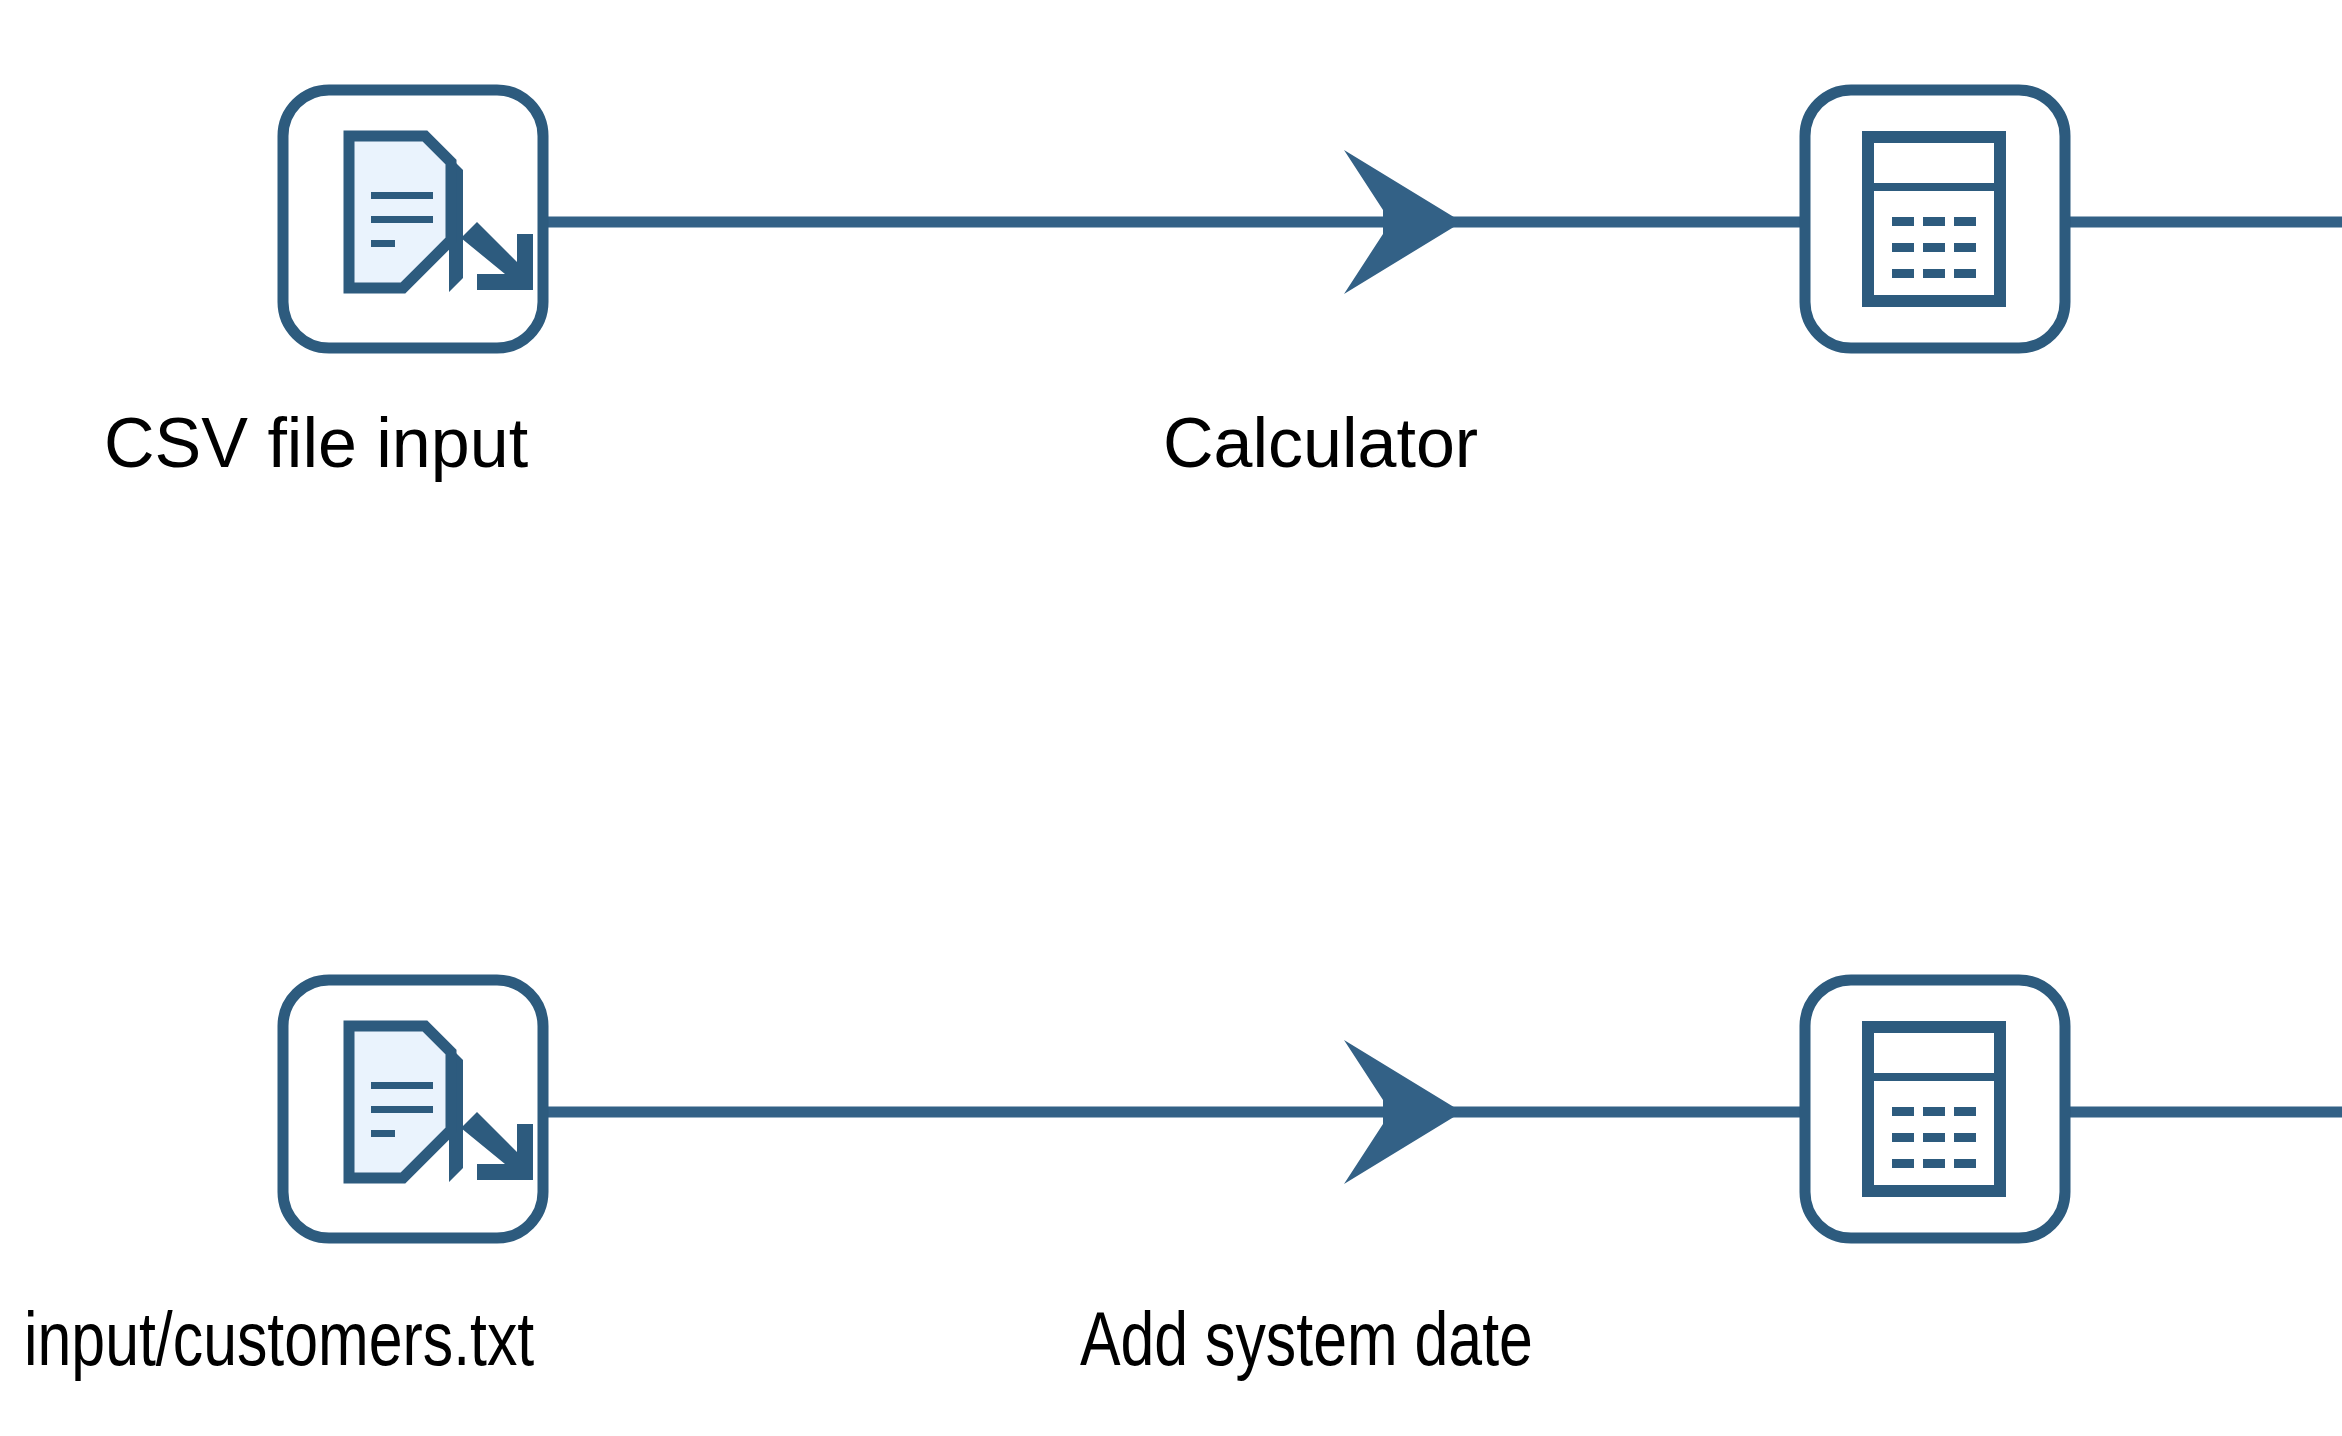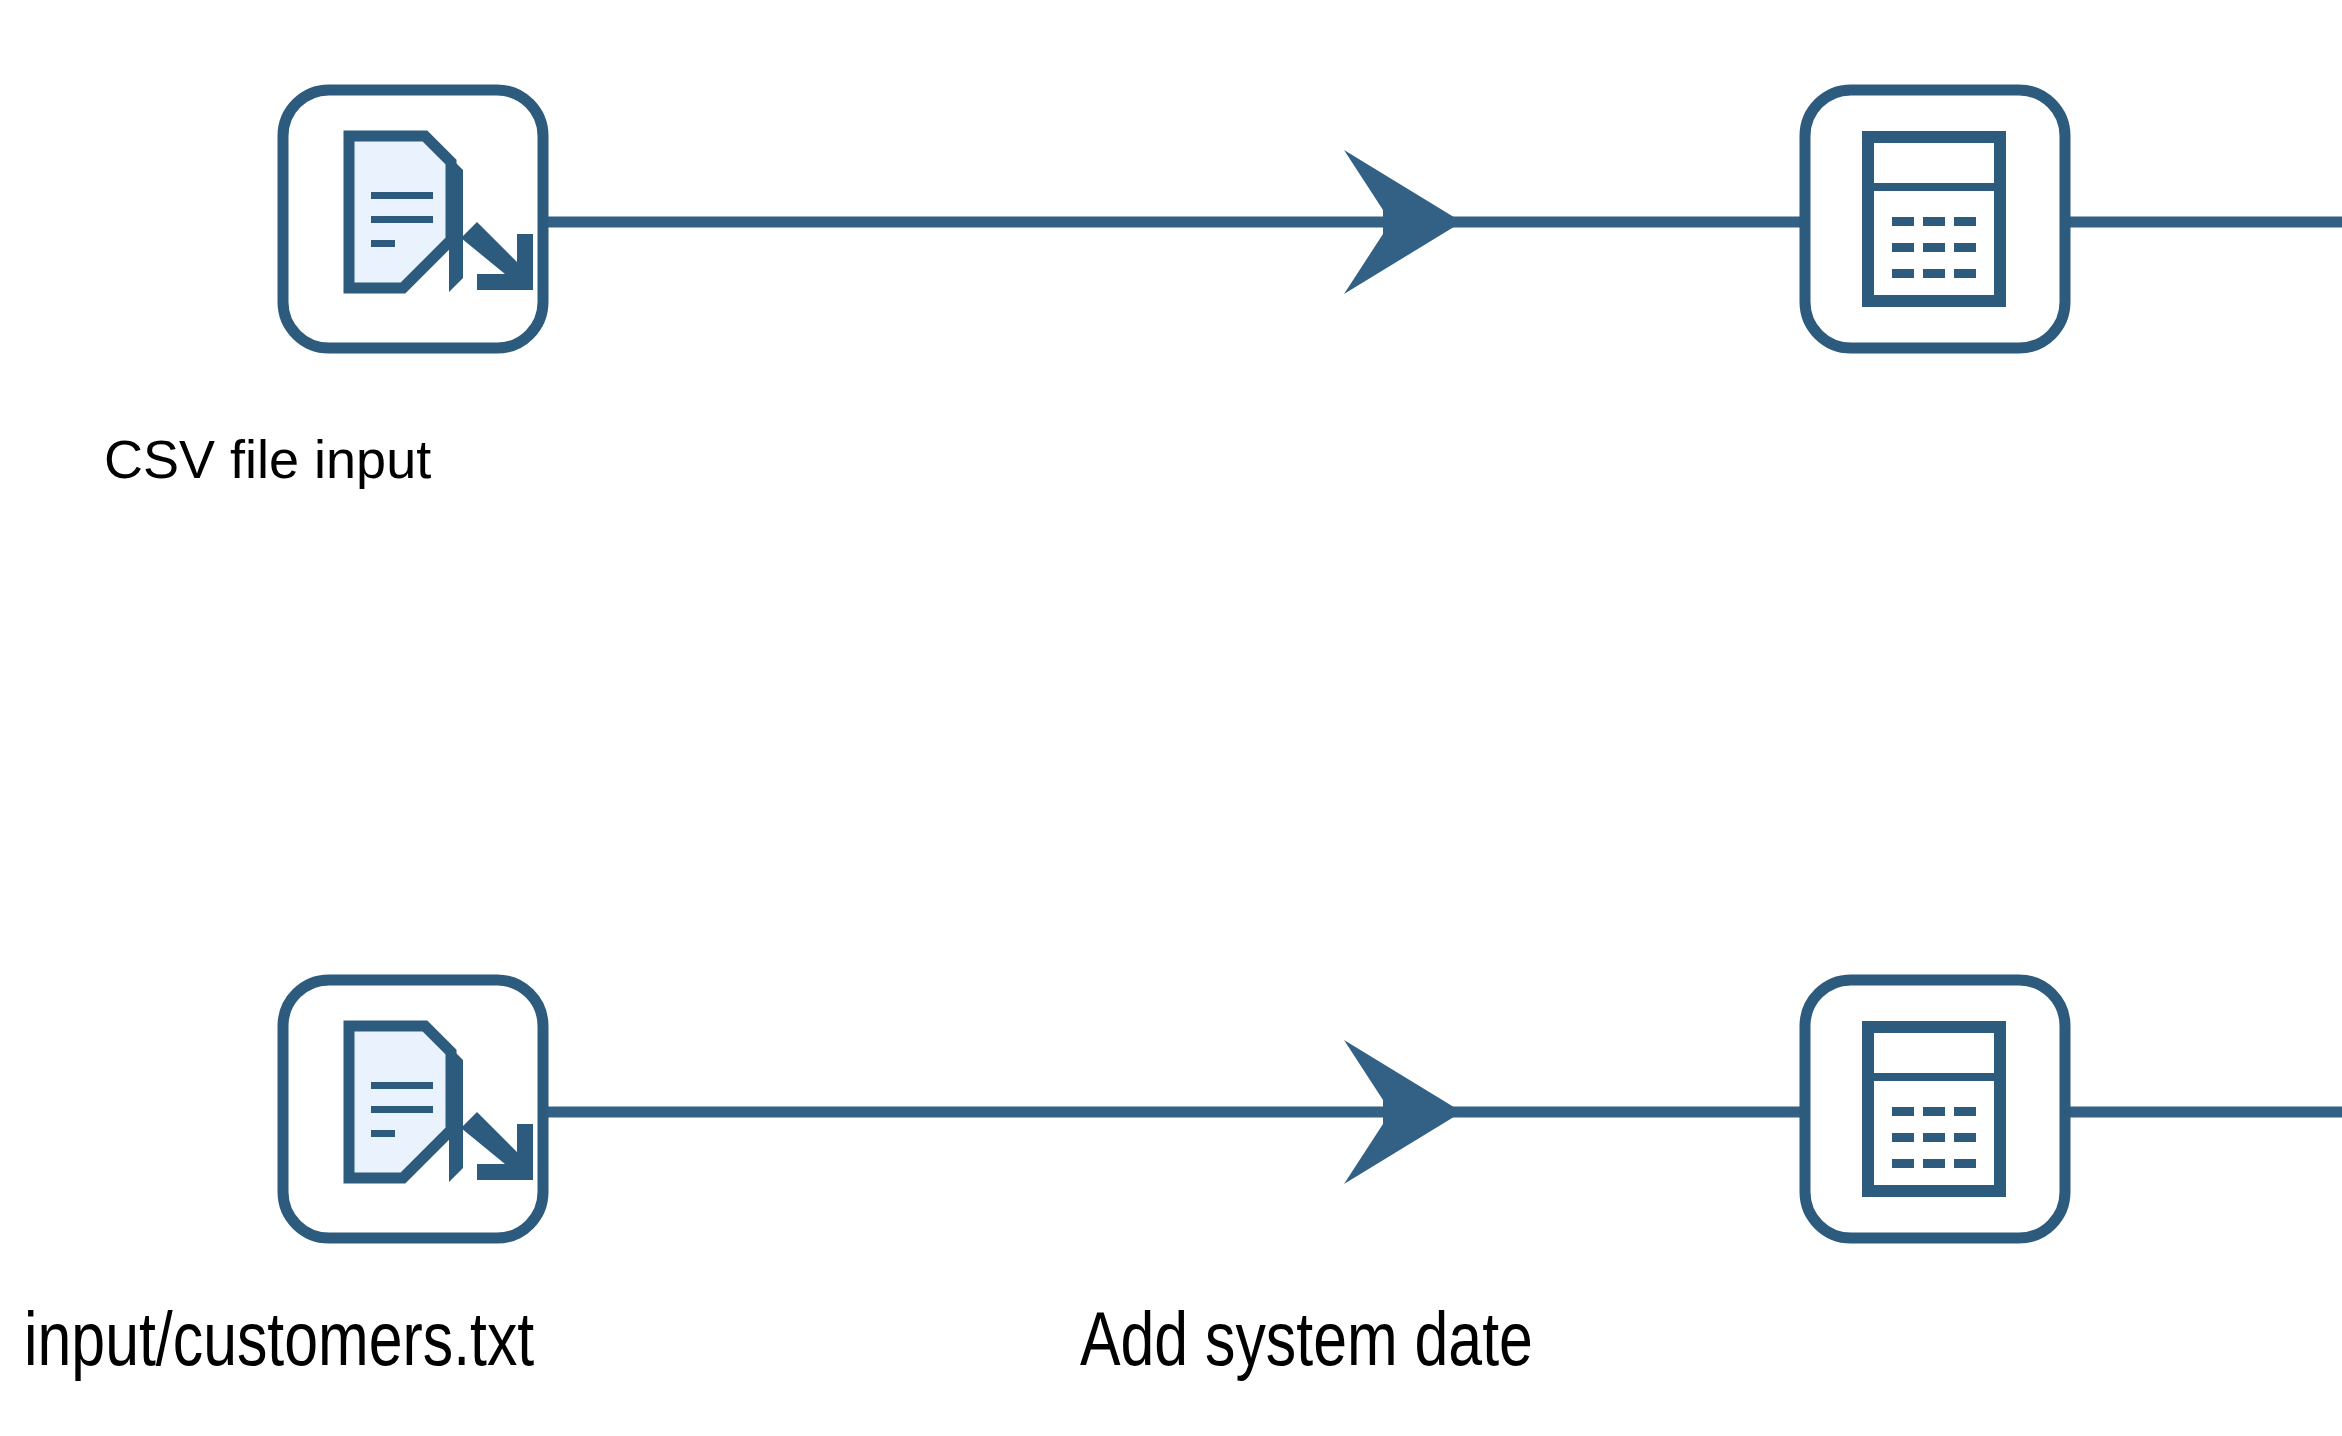--- a/index.html
+++ b/index.html
@@ -27,23 +27,22 @@
     height: 1436px;
   }
   .node-label {
     position: absolute;
     color: #000000;
     white-space: nowrap;
     line-height: 1;
   }
   .label-wide {
     font-family: "Liberation Sans", sans-serif;
-    font-size: 54px;
+    font-size: 70px;
     letter-spacing: 0px;
-    margin-top: 24px;
   }
   .label-narrow {
     font-family: "Liberation Sans", sans-serif;
     font-size: 76px;
     transform: scaleX(0.80);
     transform-origin: left top;
     letter-spacing: 0px;
   }
   #label-csv-file-input { left: 104px;  top: 408px; }
   #label-calculator     { left: 1163px; top: 408px; }
@@ -132,18 +131,19 @@
       <rect x="1805" y="980" width="260" height="258" rx="46" ry="46" fill="#ffffff" stroke="#2d5b7e" stroke-width="11"></rect>
       <g transform="translate(1862,1021)">
         <use href="#calc-icon"></use>
       </g>
     </g>
 
   </svg>
 
   <div id="label-csv-file-input" class="node-label label-wide">CSV file input</div>
 
+  <div id="label-calculator" class="node-label label-wide">Calculator</div>
 
   <div id="label-customers-txt" class="node-label label-narrow">input/customers.txt</div>
 
   <div id="label-add-system-date" class="node-label label-narrow">Add system date</div>
 
 </div>
 
 </body></html>

